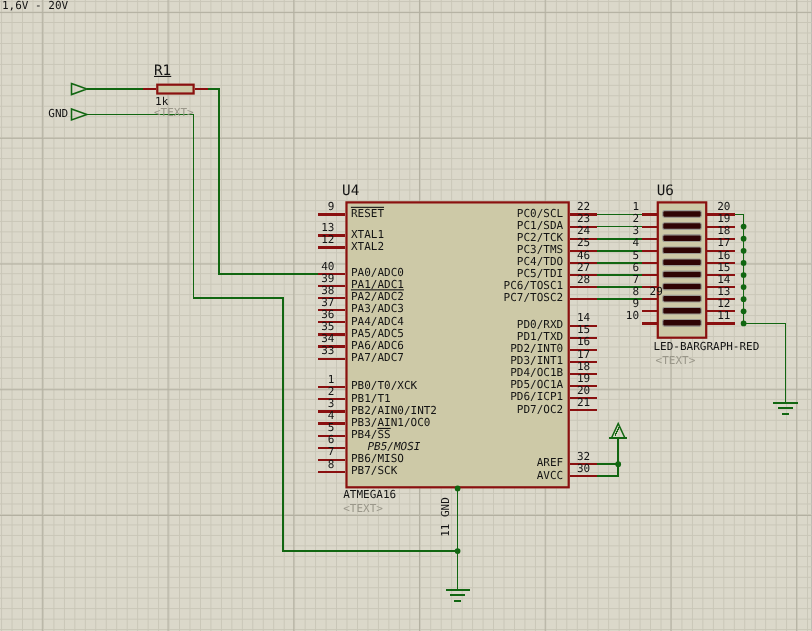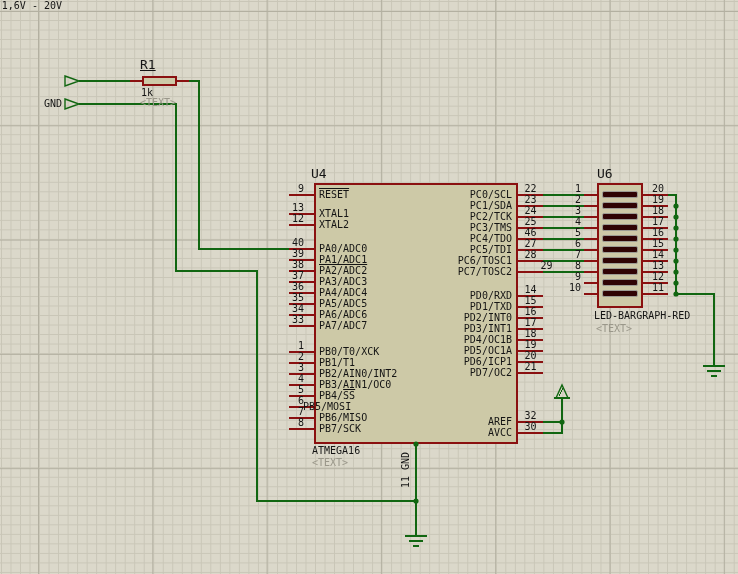--- a/index.html
+++ b/index.html
@@ -179,40 +179,40 @@
     <div class="t " style="left: 319px; top: 346px;">PB0/T0/XCK</div>
     <div class="t r" style="left: 282px; top: 351px; width: 22px;">2</div>
     <div class="t " style="left: 319px; top: 357px;">PB1/T1</div>
     <div class="t r" style="left: 282px; top: 362px; width: 22px;">3</div>
     <div class="t " style="left: 319px; top: 368px;">PB2/AIN0/INT2</div>
     <div class="t r" style="left: 282px; top: 373px; width: 22px;">4</div>
     <div class="t " style="left: 319px; top: 379px;">PB3/AIN1/OC0</div>
     <div class="t r" style="left: 282px; top: 384px; width: 22px;">5</div>
     <div class="t " style="left: 319px; top: 390px;"><span>PB4/</span><span class="bar">SS</span></div>
     <div class="t r" style="left: 282px; top: 395px; width: 22px;">6</div>
-    <div class="t " style="left: 303px; top: 401px;">PB5/MOSI</div>
+    <div class="t " style="left: 334px; top: 401px; font-style: italic;">PB5/MOSI</div>
     <div class="t r" style="left: 282px; top: 406px; width: 22px;">7</div>
     <div class="t " style="left: 319px; top: 412px;">PB6/MISO</div>
     <div class="t r" style="left: 282px; top: 417px; width: 22px;">8</div>
     <div class="t " style="left: 319px; top: 423px; text-align: center;">PB7/SCK</div>
     <div class="t c" style="left: 518px; top: 183px; width: 25px;">22</div>
     <div class="t r" style="left: 422px; top: 189px; width: 90px;">PC0/SCL</div>
     <div class="t c" style="left: 518px; top: 194px; width: 25px;">23</div>
     <div class="t r" style="left: 422px; top: 200px; width: 90px;">PC1/SDA</div>
     <div class="t c" style="left: 518px; top: 205px; width: 25px;">24</div>
     <div class="t r" style="left: 422px; top: 211px; width: 90px;">PC2/TCK</div>
     <div class="t c" style="left: 518px; top: 216px; width: 25px;">25</div>
     <div class="t r" style="left: 422px; top: 222px; width: 90px;">PC3/TMS</div>
     <div class="t c" style="left: 518px; top: 227px; width: 25px;">46</div>
     <div class="t r" style="left: 422px; top: 233px; width: 90px;">PC4/TDO</div>
     <div class="t c" style="left: 518px; top: 238px; width: 25px;">27</div>
     <div class="t r" style="left: 422px; top: 244px; width: 90px;">PC5/TDI</div>
     <div class="t c" style="left: 518px; top: 249px; width: 25px;">28</div>
     <div class="t r" style="left: 422px; top: 255px; width: 90px;">PC6/TOSC1</div>
-    <div class="t c" style="left: 486px; top: 260px; width: 25px; padding-left: 48px;">29</div>
+    <div class="t c" style="left: 536px; top: 260px; width: 25px; padding-left: 48px;">29</div>
     <div class="t r" style="left: 422px; top: 266px; width: 90px;">PC7/TOSC2</div>
     <div class="t c" style="left: 518px; top: 284px; width: 25px;">14</div>
     <div class="t r" style="left: 422px; top: 290px; width: 90px;">PD0/RXD</div>
     <div class="t c" style="left: 518px; top: 295px; width: 25px;">15</div>
     <div class="t r" style="left: 422px; top: 301px; width: 90px;">PD1/TXD</div>
     <div class="t c" style="left: 518px; top: 306px; width: 25px;">16</div>
     <div class="t r" style="left: 422px; top: 312px; width: 90px;">PD2/INT0</div>
     <div class="t c" style="left: 518px; top: 317px; width: 25px;">17</div>
     <div class="t r" style="left: 422px; top: 323px; width: 90px;">PD3/INT1</div>
     <div class="t c" style="left: 518px; top: 328px; width: 25px;">18</div>

